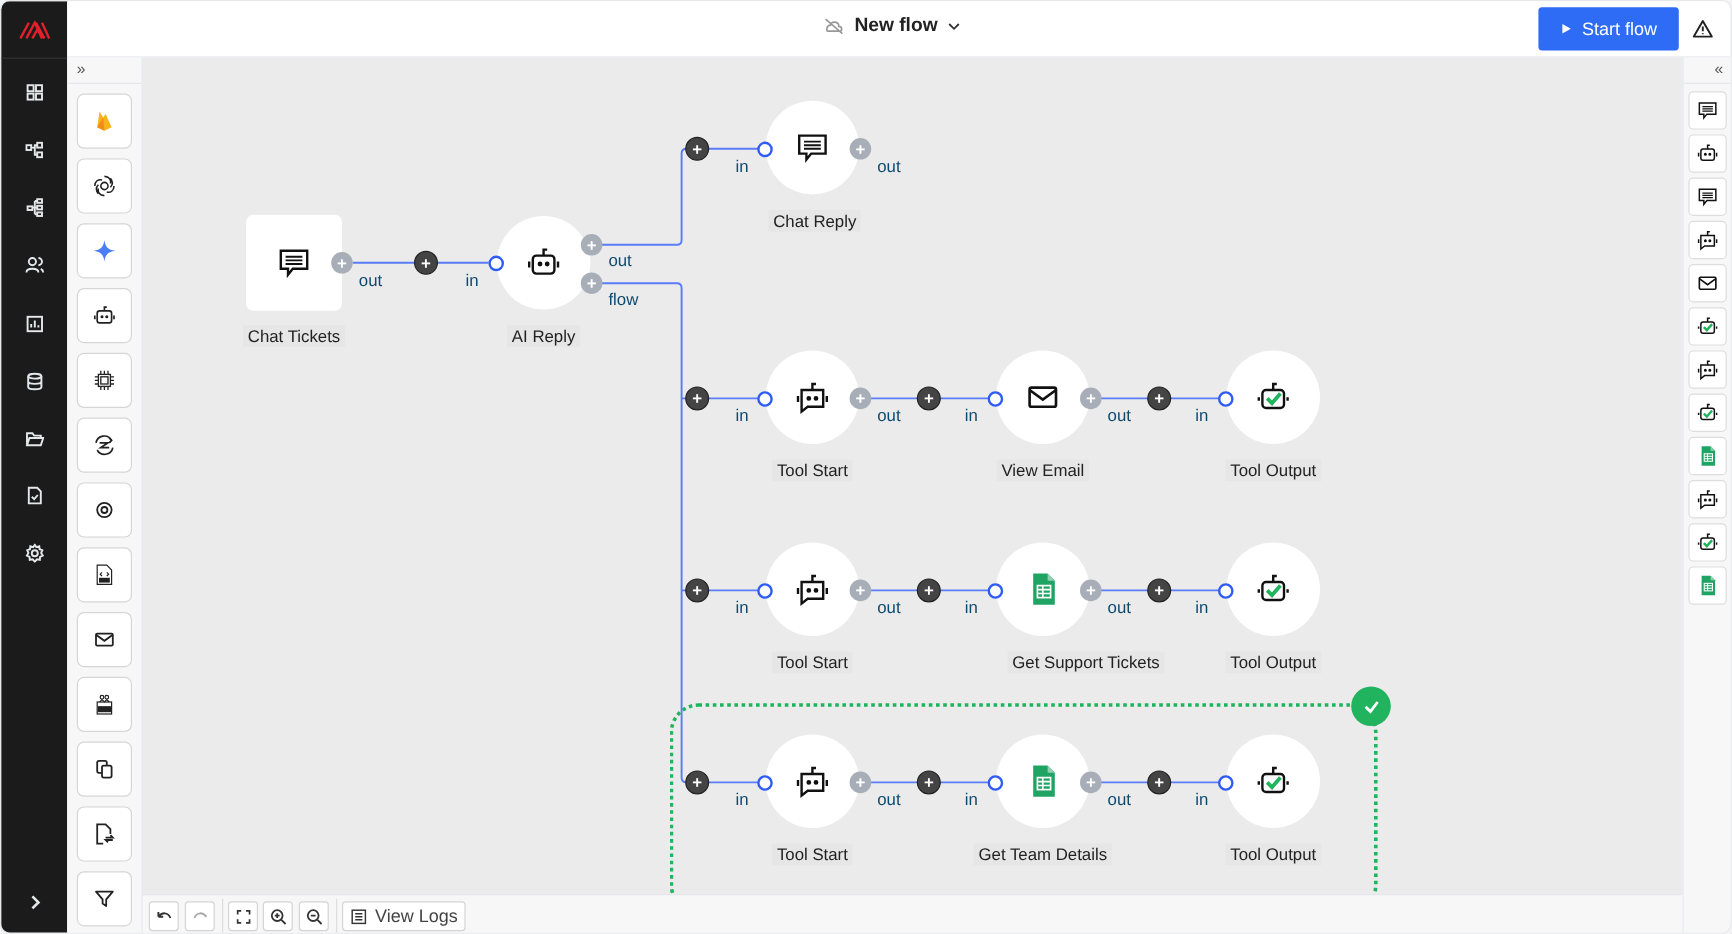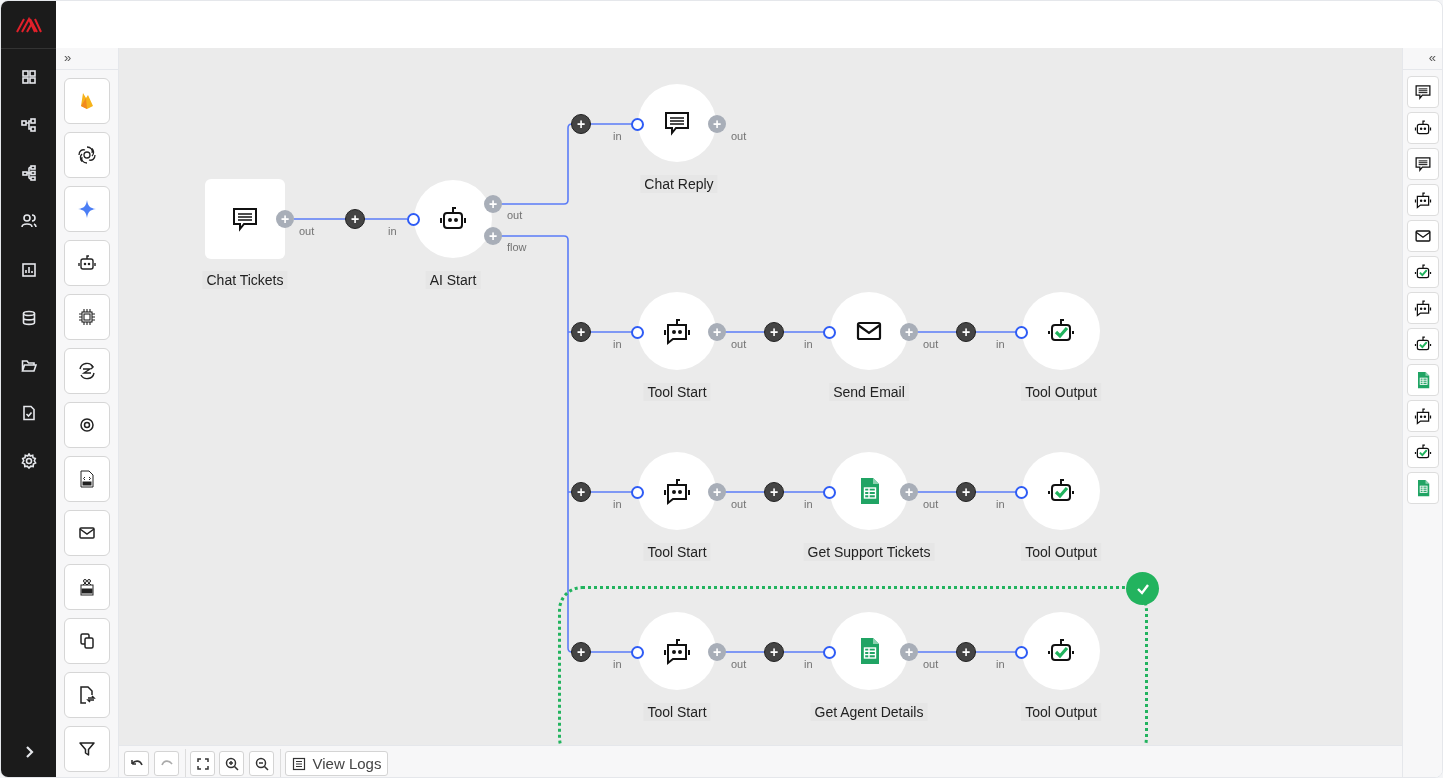--- a/index.html
+++ b/index.html
@@ -22,21 +22,21 @@
 #rightpanel .hdr{height:22px;border-bottom:1px solid #e5e7eb;font-size:13px;color:#555;text-align:right;padding-right:8px;line-height:20px}
 .rtile{position:absolute;left:4px;width:32px;height:32px;border:1px solid #ddd;border-radius:4px;background:#fff;display:flex;align-items:center;justify-content:center;cursor:pointer}
 .rtile svg{width:20px;height:20px}
 #bottombar{position:absolute;left:118px;top:744px;width:1283px;height:34px;background:#f7f7f8;border-top:1px solid #e5e7eb}
 .bbtn{position:absolute;top:5px;height:25px;border:1px solid #d4d4d4;border-radius:3px;background:#fff;display:flex;align-items:center;justify-content:center;cursor:pointer;color:#444;font-size:15px}
 .bsep{position:absolute;top:3px;width:1px;height:30px;background:#ddd}
 .node{position:absolute;width:78px;height:78px;border-radius:50%;background:#fff;display:flex;align-items:center;justify-content:center;cursor:pointer}
 .node.sq{border-radius:6px}
 .node svg{width:32px;height:32px}
 .nlabel{position:absolute;font-size:14px;color:#222;background:#e6e6e6;padding:1px 4px;white-space:nowrap;transform:translateX(-50%)}
-.plabel{position:absolute;font-size:11px;color:#737373}
+.plabel{position:absolute;font-size:14px;color:#0c4a6e}
 .port-add{position:absolute;width:18px;height:18px;border-radius:50%;background:#a8aeb8;display:flex;align-items:center;justify-content:center;cursor:pointer;color:#fff;font-weight:bold;font-size:14px;line-height:1}
 .port-dark{position:absolute;width:20px;height:20px;border-radius:50%;background:#444;border:1.5px solid #222;display:flex;align-items:center;justify-content:center;cursor:pointer;color:#fff;font-weight:bold;font-size:14px;line-height:1}
 .port-in{position:absolute;width:13px;height:13px;border-radius:50%;background:#fff;border:2.5px solid #2f5cf5;cursor:pointer}
 #wires{position:absolute;left:0;top:0;width:1283px;height:697px}
 </style>
 </head>
 <body>
 
 <div id="app">
 
@@ -107,20 +107,43 @@
           <path d="M8 1 L9.3 3 L11.7 2.3 L12 4.7 L14.3 5.5 L13.3 7.8 L14.6 10 L12.4 11 L12.2 13.5 L9.8 13.1 L8 15 L6.2 13.1 L3.8 13.5 L3.6 11 L1.4 10 L2.7 7.8 L1.7 5.5 L4 4.7 L4.3 2.3 L6.7 3 Z"></path>
         </svg>
     </div>
     <div class="navicon" style="top:738px">
       <svg viewBox="0 0 16 16" style="stroke-width:2.2">
           <path d="M6 3 L11 8 L6 13"></path>
         </svg>
     </div>
   </div>
 
+  <div id="topbar">
+    <div id="flowtitle">
+      <svg width="18" height="16" viewBox="0 0 18 16">
+          <path d="M4 12 H14 C16 12 16 8 13 8 C13 4 7 3 6 7 C3 7 2 12 4 12 Z M2 2 L16 14" stroke="#999" stroke-width="1.4" fill="none"></path>
+        </svg>
+      <span>New flow</span>
+      <svg width="12" height="12" viewBox="0 0 12 12">
+          <path d="M2 4 L6 8 L10 4" stroke="#333" stroke-width="1.5" fill="none"></path>
+        </svg>
+    </div>
+    <div id="startbtn">
+      <svg width="10" height="10" viewBox="0 0 10 10">
+          <path d="M2 1 L9 5 L2 9 Z" fill="#fff"></path>
+        </svg>
+      <span>Start flow</span>
+    </div>
+    <div id="warn">
+      <svg width="18" height="16" viewBox="0 0 18 16">
+          <path d="M9 1.5 L16.5 14.5 H1.5 Z" stroke="#222" stroke-width="1.6" fill="none" stroke-linejoin="round"></path>
+          <path d="M9 6 V10 M9 11.8 V12.5" stroke="#222" stroke-width="1.6"></path>
+        </svg>
+    </div>
+  </div>
 
   <div id="palette">
     <div class="hdr">»</div>
     <div class="ptile" style="top:30px">
       <svg viewBox="0 0 20 20">
           <path d="M4 15 L6 2 L9 7 L11 4 L16 15 L10 18 Z" fill="#f6b31b"></path>
           <path d="M4 15 L9 7 L10 18 Z" fill="#f28a1d"></path>
         </svg>
     </div>
     <div class="ptile" style="top:84px">
@@ -233,21 +256,21 @@
         </div>
         <div class="nlabel" style="left:126px;top:223px">Chat Tickets</div>
         <div class="node" style="left:295px;top:132px;width:78px;height:78px">
           <svg viewBox="0 0 32 32" fill="none" stroke="#111" stroke-width="2">
             <rect x="7" y="10" width="18" height="15" rx="3"></rect>
             <path d="M16 10 V5 H19 M4 15 V20 M28 15 V20"></path>
             <circle cx="13" cy="17" r="1" fill="#111"></circle>
             <circle cx="19" cy="17" r="1" fill="#111"></circle>
           </svg>
         </div>
-        <div class="nlabel" style="left:334px;top:223px">AI Start</div>
+        <div class="nlabel" style="left:334px;top:223px">AI Reply</div>
         <div class="node" style="left:519px;top:36px;width:78px;height:78px">
           <svg viewBox="0 0 32 32" fill="none" stroke="#111" stroke-width="2">
             <path d="M5 6 H27 V21 H15 L11 26 V21 H5 Z"></path>
             <path d="M9 11 H23 M9 14 H23 M9 17 H23" stroke-width="1.6"></path>
           </svg>
         </div>
         <div class="nlabel" style="left:560px;top:127px">Chat Reply</div>
         <div class="node" style="left:519px;top:244px;width:78px;height:78px">
           <svg viewBox="0 0 32 32" fill="none" stroke="#111" stroke-width="2">
             <path d="M7 10 H25 V24 H12 L7 28 Z"></path>
@@ -256,21 +279,21 @@
             <circle cx="19" cy="17" r="1" fill="#111"></circle>
           </svg>
         </div>
         <div class="nlabel" style="left:558px;top:335px">Tool Start</div>
         <div class="node" style="left:711px;top:244px;width:78px;height:78px">
           <svg viewBox="0 0 32 32" fill="none" stroke="#111" stroke-width="2.2">
             <rect x="5" y="8" width="22" height="16" rx="1.5"></rect>
             <path d="M5 10 L16 18 L27 10"></path>
           </svg>
         </div>
-        <div class="nlabel" style="left:750px;top:335px">Send Email</div>
+        <div class="nlabel" style="left:750px;top:335px">View Email</div>
         <div class="node" style="left:903px;top:244px;width:78px;height:78px">
           <svg viewBox="0 0 32 32" fill="none" stroke="#111" stroke-width="2">
             <rect x="7" y="10" width="18" height="15" rx="3"></rect>
             <path d="M16 10 V5 H19 M4 16 V19 M28 16 V19"></path>
             <path d="M11 17 L15 21 L22 13" stroke="#22b35e" stroke-width="3.2"></path>
           </svg>
         </div>
         <div class="nlabel" style="left:942px;top:335px">Tool Output</div>
         <div class="node" style="left:519px;top:404px;width:78px;height:78px">
           <svg viewBox="0 0 32 32" fill="none" stroke="#111" stroke-width="2">
@@ -282,21 +305,21 @@
         </div>
         <div class="nlabel" style="left:558px;top:495px">Tool Start</div>
         <div class="node" style="left:711px;top:404px;width:78px;height:78px">
           <svg viewBox="0 0 32 32">
             <path d="M8 3 H20 L26 9 V29 H8 Z" fill="#20a464"></path>
             <path d="M20 3 V9 H26 Z" fill="#8ed1b1"></path>
             <rect x="11.5" y="13" width="11" height="10" fill="none" stroke="#fff" stroke-width="1.4"></rect>
             <path d="M11.5 16.3 H22.5 M11.5 19.6 H22.5 M16 13 V23" stroke="#fff" stroke-width="1.4"></path>
           </svg>
         </div>
-        <div class="nlabel" style="left:750px;top:495px">Get Support Tickets</div>
+        <div class="nlabel" style="left:786px;top:495px">Get Support Tickets</div>
         <div class="node" style="left:903px;top:404px;width:78px;height:78px">
           <svg viewBox="0 0 32 32" fill="none" stroke="#111" stroke-width="2">
             <rect x="7" y="10" width="18" height="15" rx="3"></rect>
             <path d="M16 10 V5 H19 M4 16 V19 M28 16 V19"></path>
             <path d="M11 17 L15 21 L22 13" stroke="#22b35e" stroke-width="3.2"></path>
           </svg>
         </div>
         <div class="nlabel" style="left:942px;top:495px">Tool Output</div>
         <div class="node" style="left:519px;top:564px;width:78px;height:78px">
           <svg viewBox="0 0 32 32" fill="none" stroke="#111" stroke-width="2">
@@ -308,21 +331,21 @@
         </div>
         <div class="nlabel" style="left:558px;top:655px">Tool Start</div>
         <div class="node" style="left:711px;top:564px;width:78px;height:78px">
           <svg viewBox="0 0 32 32">
             <path d="M8 3 H20 L26 9 V29 H8 Z" fill="#20a464"></path>
             <path d="M20 3 V9 H26 Z" fill="#8ed1b1"></path>
             <rect x="11.5" y="13" width="11" height="10" fill="none" stroke="#fff" stroke-width="1.4"></rect>
             <path d="M11.5 16.3 H22.5 M11.5 19.6 H22.5 M16 13 V23" stroke="#fff" stroke-width="1.4"></path>
           </svg>
         </div>
-        <div class="nlabel" style="left:750px;top:655px">Get Agent Details</div>
+        <div class="nlabel" style="left:750px;top:655px">Get Team Details</div>
         <div class="node" style="left:903px;top:564px;width:78px;height:78px">
           <svg viewBox="0 0 32 32" fill="none" stroke="#111" stroke-width="2">
             <rect x="7" y="10" width="18" height="15" rx="3"></rect>
             <path d="M16 10 V5 H19 M4 16 V19 M28 16 V19"></path>
             <path d="M11 17 L15 21 L22 13" stroke="#22b35e" stroke-width="3.2"></path>
           </svg>
         </div>
         <div class="nlabel" style="left:942px;top:655px">Tool Output</div>
         <div class="port-add" style="left:157px;top:162px">+</div>
         <div class="plabel" style="left:180px;top:177px">out</div>

